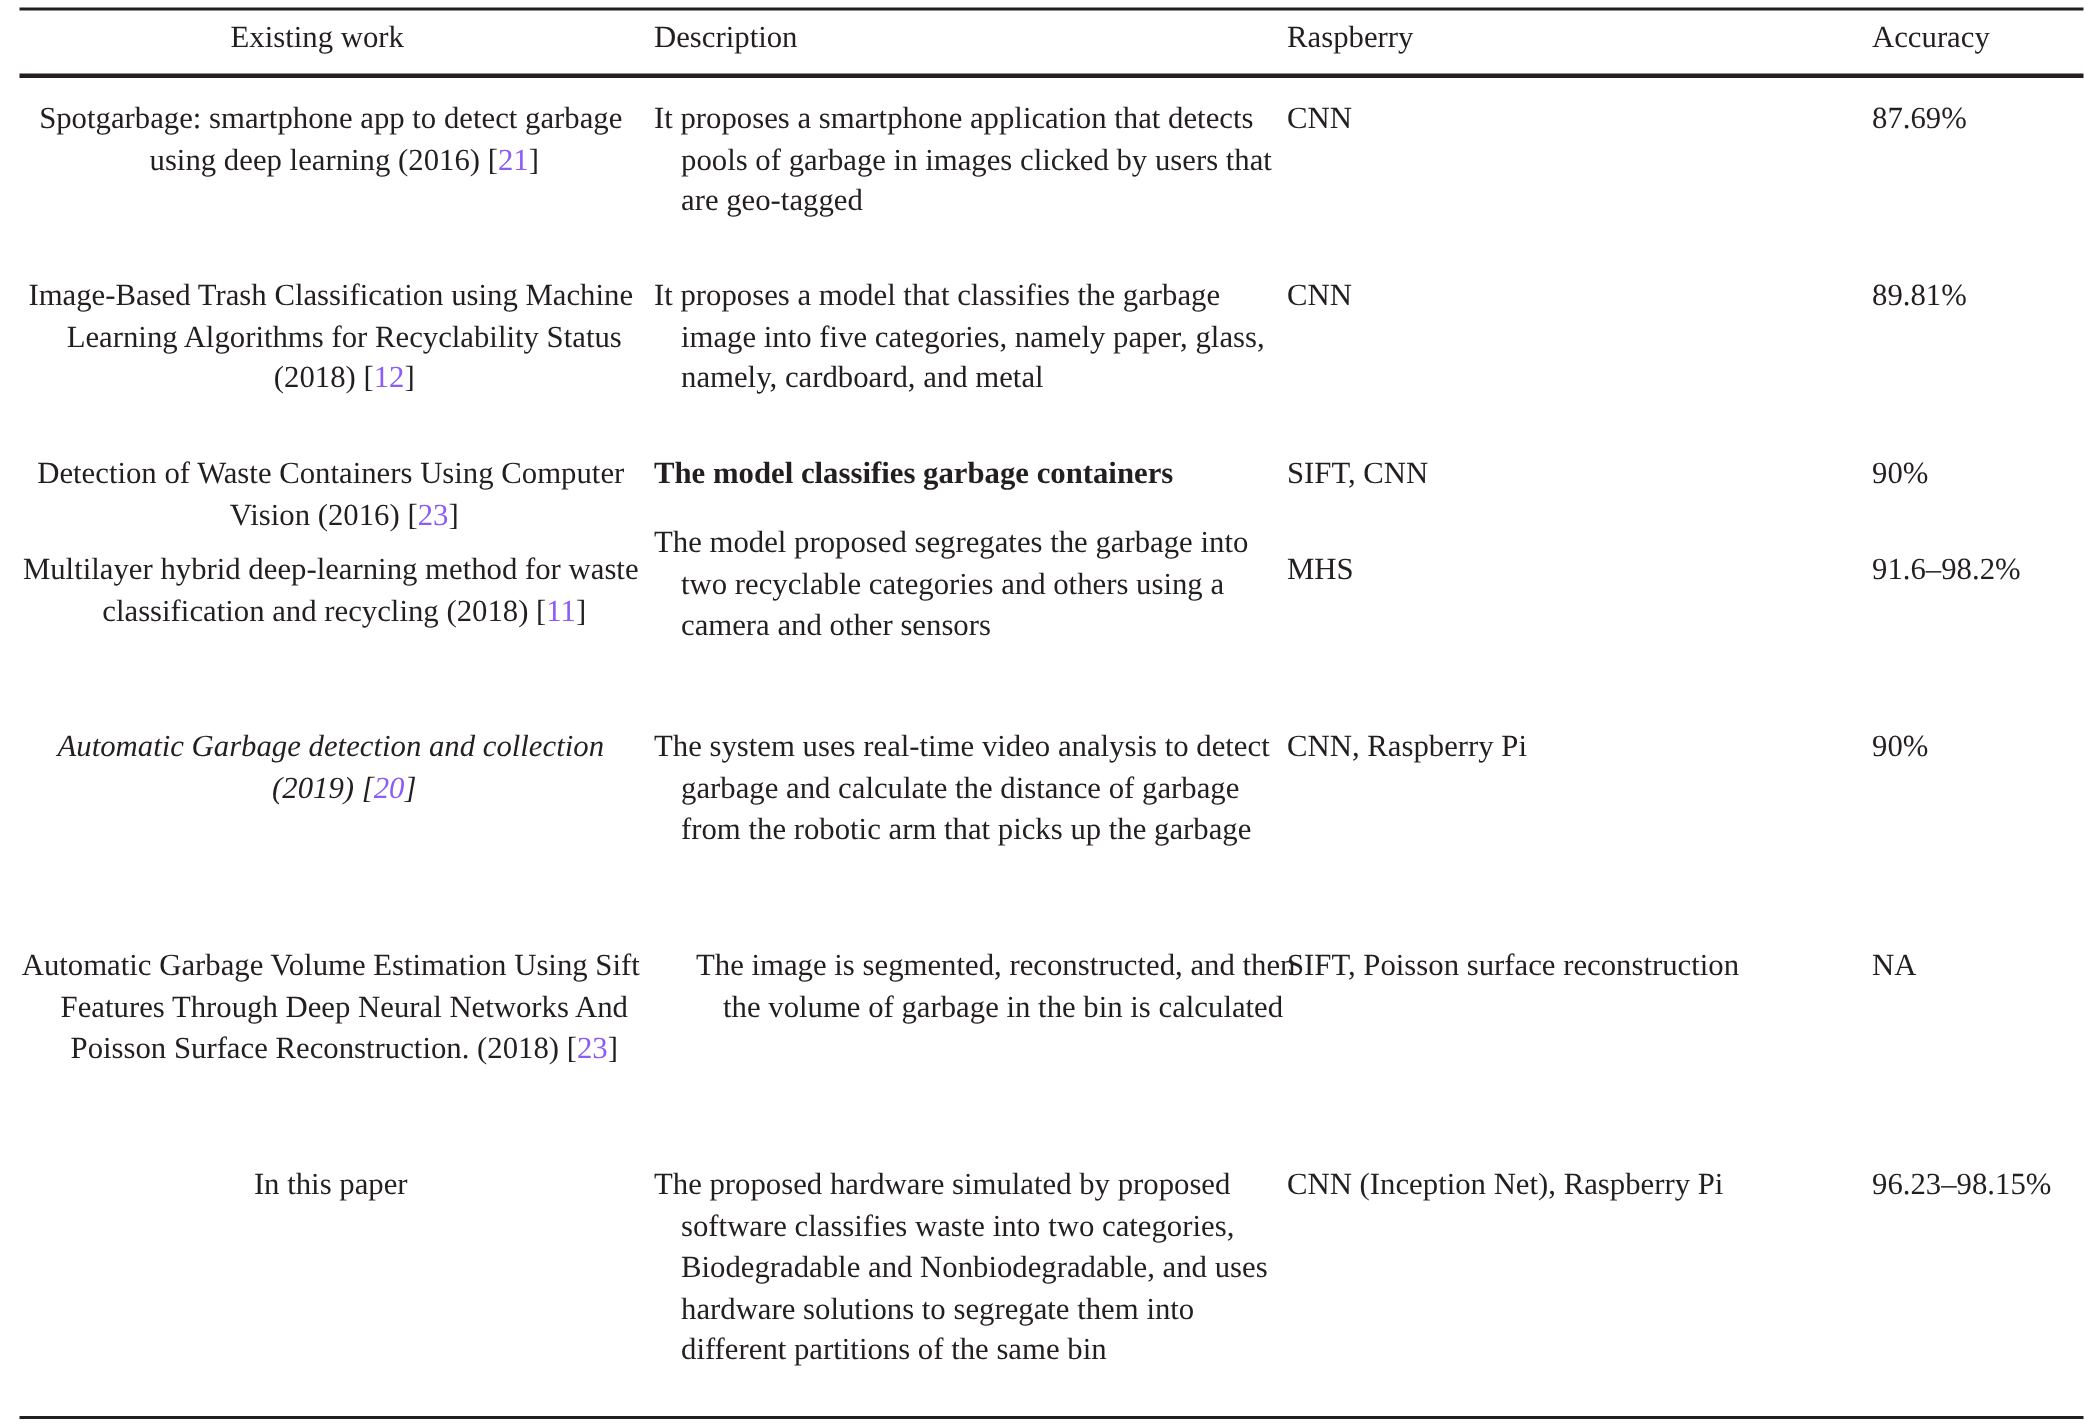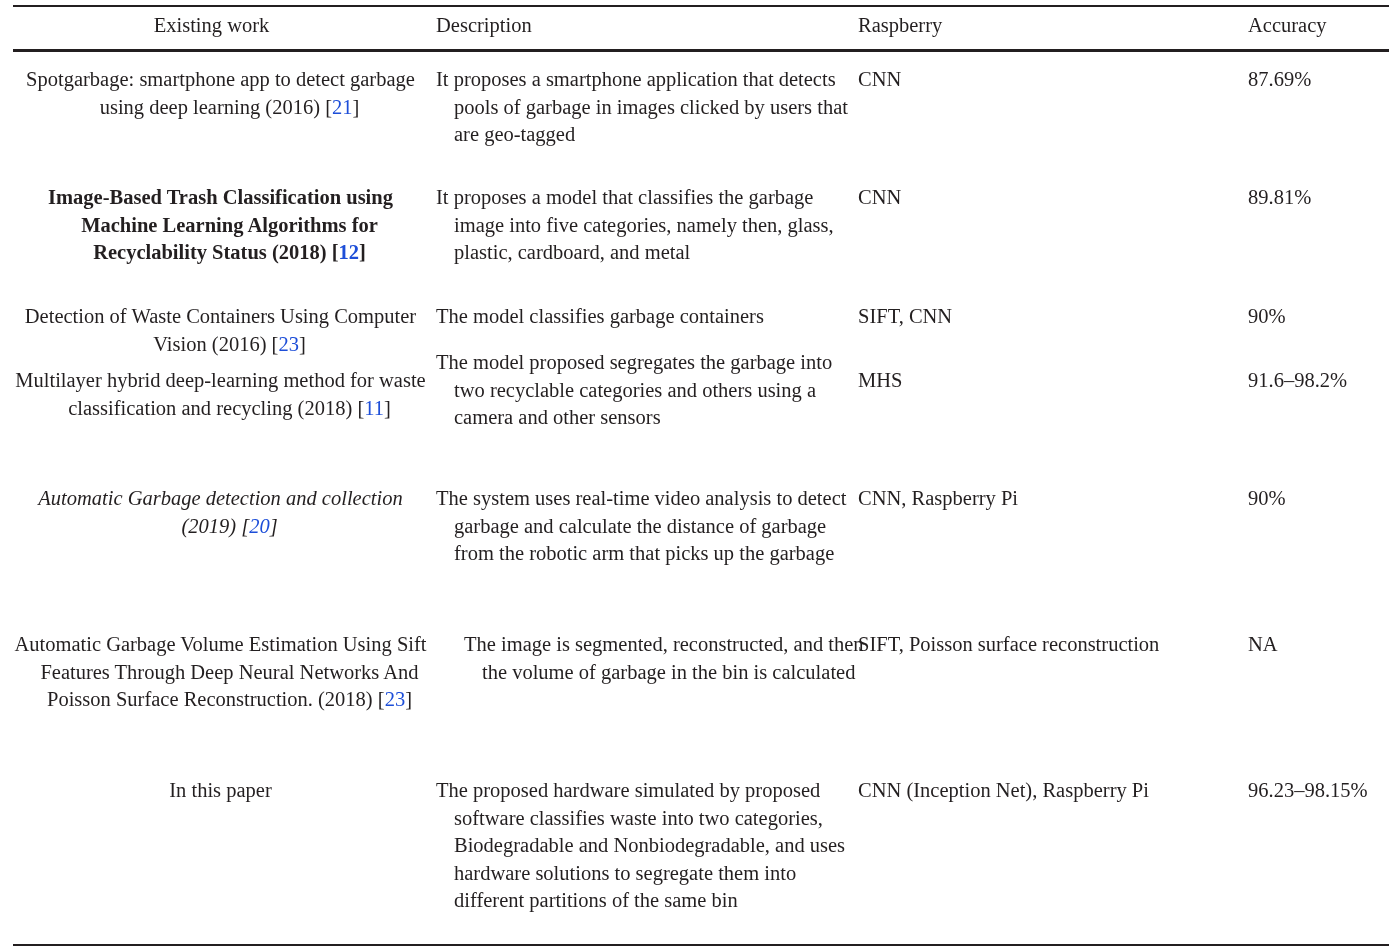--- a/index.html
+++ b/index.html
@@ -12,44 +12,44 @@
   .rule-top { position: absolute; left: 0; top: 5px; width: 1376px; height: 2px; background: #231f20; }
   .rule-mid { position: absolute; left: 0; top: 49px; width: 1376px; height: 3px; background: #231f20; }
   .rule-bot { position: absolute; left: 0; top: 944px; width: 1376px; height: 2px; background: #231f20; }
   .cell { position: absolute; }
   .hdr { top: 12px; }
   .c0 { left: 1px; width: 395px; text-align: center; }
   .c1 { left: 423px; width: 395px; }
   .c2 { left: 845px; width: 370px; }
   .c3 { left: 1235px; width: 150px; white-space: nowrap; }
   .hang { padding-left: 18px; text-indent: -18px; }
-  .cite { color: #1d4ed8; }
+  .cite { color: #8b5cf6; }
 </style>
 </head>
 <body>
 
 <div class="table">
   <div class="rule-top"></div>
   <div class="cell hdr c0">Existing work</div>
   <div class="cell hdr c1">Description</div>
   <div class="cell hdr c2">Raspberry</div>
   <div class="cell hdr c3">Accuracy</div>
   <div class="rule-mid"></div>
 
   <div id="rows">
       <div class="cell c0 hang" style="top: 66px;"><span>Spotgarbage: smartphone app to detect garbage using deep learning (2016)</span> [<span class="cite">21</span>]</div>
       <div class="cell c1 hang" style="top: 66px;">It proposes a smartphone application that detects pools of garbage in images clicked by users that are geo-tagged</div>
       <div class="cell c2" style="top: 66px;">CNN</div>
       <div class="cell c3" style="top: 66px;">87.69%</div>
-      <div class="cell c0 hang" style="top: 184px; font-weight: bold;"><span>Image-Based Trash Classification using Machine Learning Algorithms for Recyclability Status (2018)</span> [<span class="cite">12</span>]</div>
-      <div class="cell c1 hang" style="top: 184px;">It proposes a model that classifies the garbage image into five categories, namely then, glass, plastic, cardboard, and metal</div>
+      <div class="cell c0 hang" style="top: 184px;"><span>Image-Based Trash Classification using Machine Learning Algorithms for Recyclability Status (2018)</span> [<span class="cite">12</span>]</div>
+      <div class="cell c1 hang" style="top: 184px;">It proposes a model that classifies the garbage image into five categories, namely paper, glass, namely, cardboard, and metal</div>
       <div class="cell c2" style="top: 184px;">CNN</div>
       <div class="cell c3" style="top: 184px;">89.81%</div>
       <div class="cell c0 hang" style="top: 303px;"><span>Detection of Waste Containers Using Computer Vision (2016)</span> [<span class="cite">23</span>]</div>
-      <div class="cell c1 hang" style="top: 303px;">The model classifies garbage containers</div>
+      <div class="cell c1 hang" style="top: 303px; font-weight: bold;">The model classifies garbage containers</div>
       <div class="cell c2" style="top: 303px;">SIFT, CNN</div>
       <div class="cell c3" style="top: 303px;">90%</div>
       <div class="cell c0 hang" style="top: 367px;"><span>Multilayer hybrid deep-learning method for waste classification and recycling (2018)</span> [<span class="cite">11</span>]</div>
       <div class="cell c1 hang" style="top: 349px;">The model proposed segregates the garbage into two recyclable categories and others using a camera and other sensors</div>
       <div class="cell c2" style="top: 367px;">MHS</div>
       <div class="cell c3" style="top: 367px;">91.6–98.2%</div>
       <div class="cell c0 hang" style="top: 485px; font-style: italic;"><span>Automatic Garbage detection and collection (2019)</span> [<span class="cite">20</span>]</div>
       <div class="cell c1 hang" style="top: 485px;">The system uses real-time video analysis to detect garbage and calculate the distance of garbage from the robotic arm that picks up the garbage</div>
       <div class="cell c2" style="top: 485px;">CNN, Raspberry Pi</div>
       <div class="cell c3" style="top: 485px;">90%</div>

